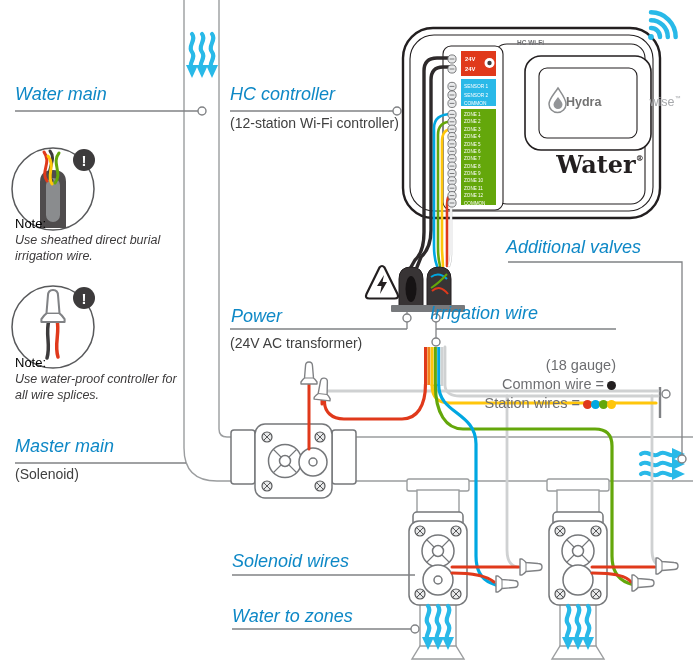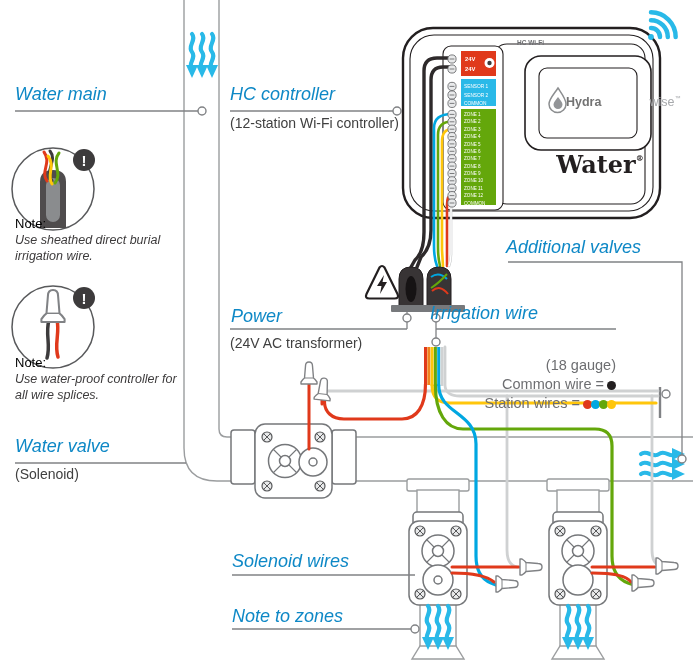--- a/index.html
+++ b/index.html
@@ -338,25 +338,25 @@
   <div class="row">
     <span>Common wire =</span><span class="dot" style="background: rgb(35, 31, 32);"></span>
   </div>
   <div class="row">
     <span>Station wires =</span><span class="dot" style="background: rgb(224, 57, 27);"></span><span class="dot" style="background: rgb(0, 167, 225);"></span><span class="dot" style="background: rgb(100, 167, 11);"></span><span class="dot" style="background: rgb(255, 198, 11);"></span>
   </div>
 </div>
 
 <div class="lbl" style="left:506px;top:237px">Additional valves</div>
 
-<div class="lbl" style="left:15px;top:436px">Water valve</div>
+<div class="lbl" style="left:15px;top:436px">Master main</div>
 <div class="sub" style="left:15px;top:466px">(Solenoid)</div>
 
 <div class="lbl" style="left:232px;top:551px">Solenoid wires</div>
-<div class="lbl" style="left:232px;top:606px">Note to zones</div>
+<div class="lbl" style="left:232px;top:606px">Water to zones</div>
 
 <div class="note-head" style="left:15px;top:216px">Note:</div>
 <div class="note-body" style="left:15px;top:233px;width:162px">Use sheathed direct burial irrigation wire.</div>
 
 <div class="note-head" style="left:15px;top:355px">Note:</div>
 <div class="note-body" style="left:15px;top:372px;width:176px">Use water-proof controller for all wire splices.</div>
 
 <div class="hcmodel">HC Wi-Fi</div>
 <div class="hydra"><span class="p1">Hydra</span><span class="p2">wise</span><span class="tm">™</span></div>
 <div class="hunter"><span>Water</span><span class="reg">®</span></div>

